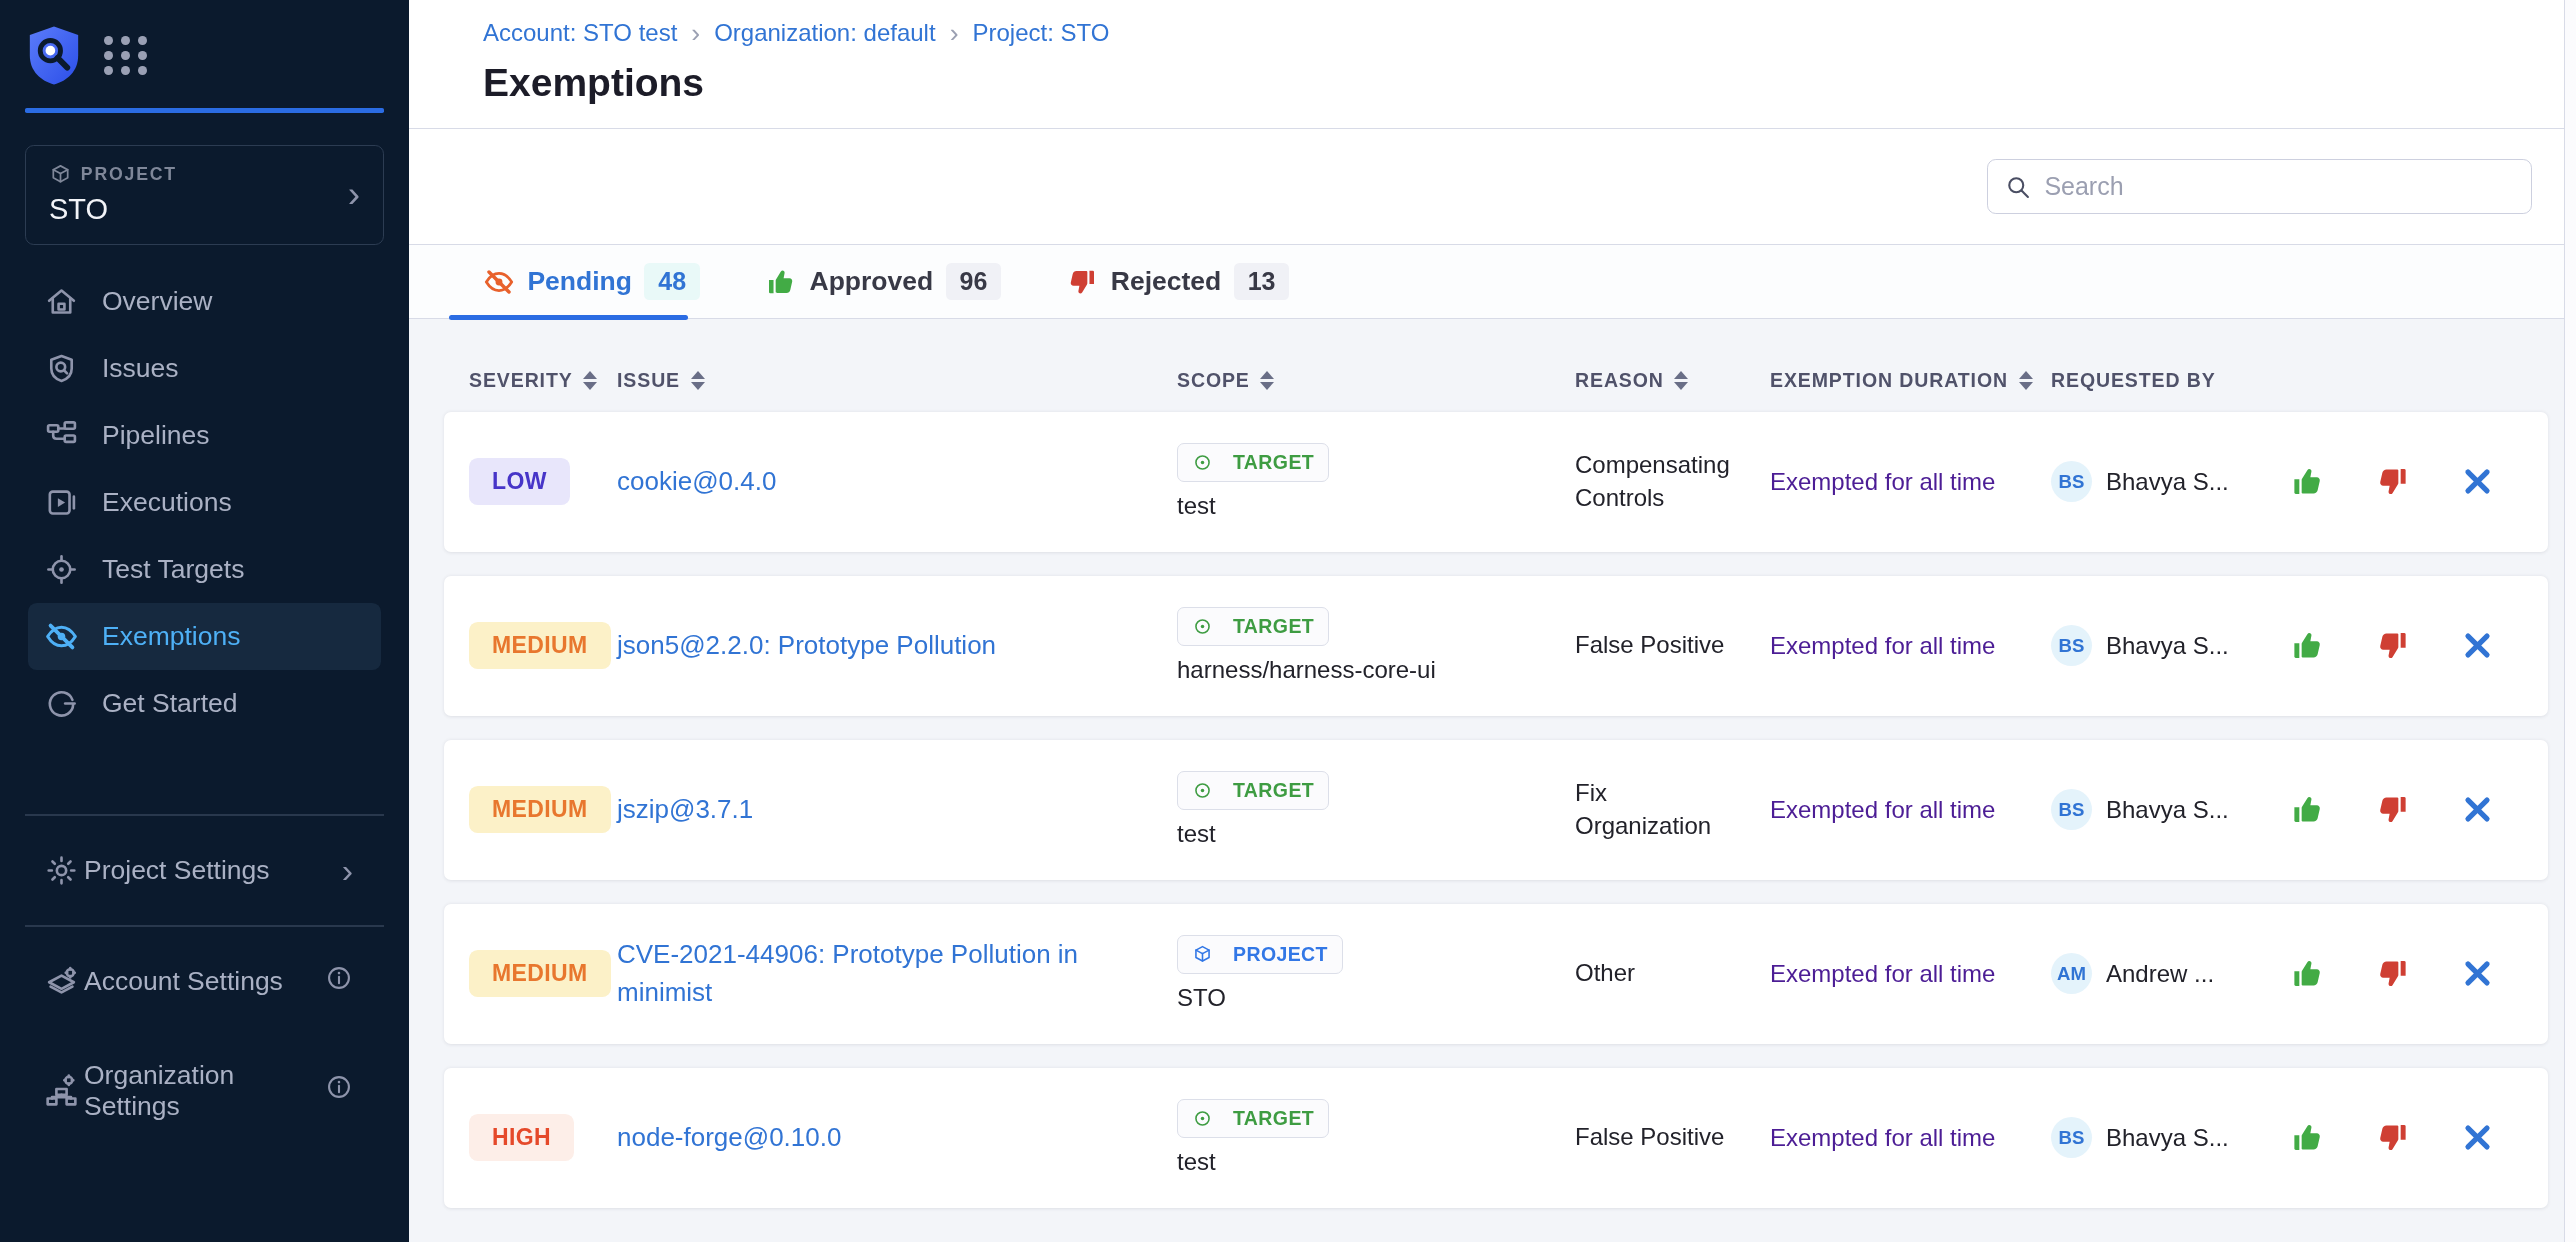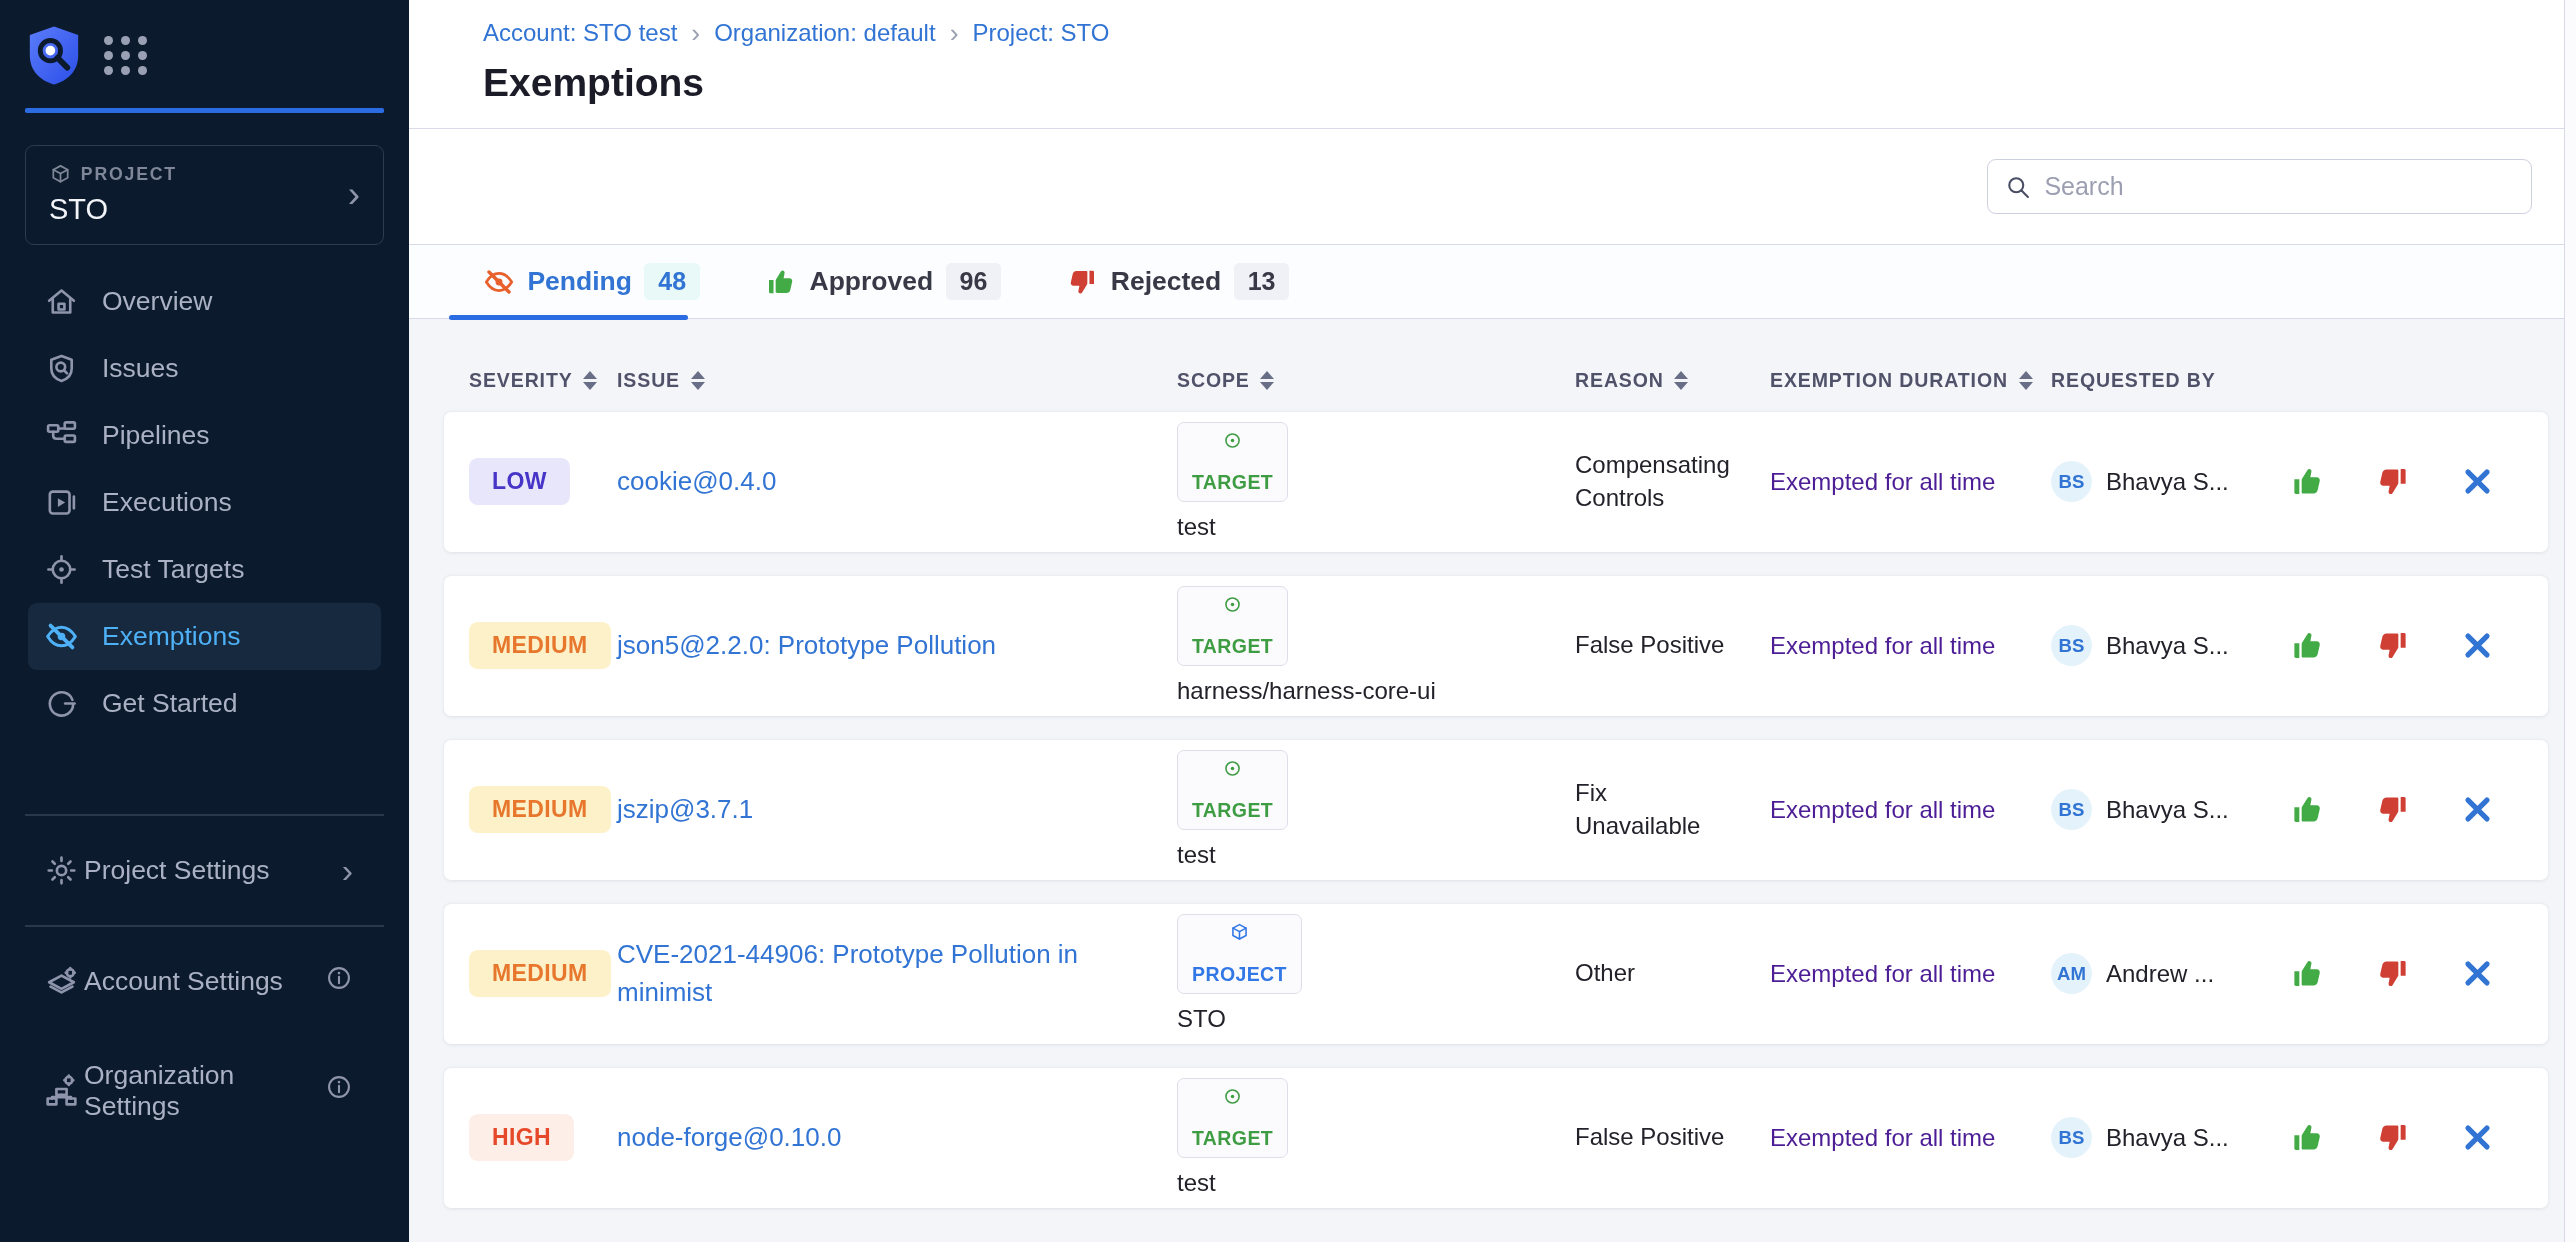--- a/index.html
+++ b/index.html
@@ -97,21 +97,21 @@
   .sev-badge { display:inline-block; font-size:23px; font-weight:700; padding:9.7px 23px;
     border-radius:8.8px; letter-spacing:0.4px; }
   .sev-low { background:var(--sev-low-bg); color:var(--sev-low-text); }
   .sev-medium { background:var(--sev-medium-bg); color:var(--sev-medium-text); }
   .sev-high { background:var(--sev-high-bg); color:var(--sev-high-text); }
   .issue-link { font-size:26px; color:var(--link-blue); text-decoration:none; cursor:pointer;
     padding-right:35px; display:inline-block; line-height:1.45; }
   .scope-cell { display:flex; flex-direction:column; align-items:flex-start; gap:10.6px; }
   .scope-chip { display:flex; align-items:center; gap:20px; border:1.8px solid #dcdfe9;
     background:#fbfbfd; border-radius:7px; padding:7px 14px; font-size:19.5px; font-weight:700;
-    letter-spacing:0.4px;flex-direction:column; }
+    letter-spacing:0.4px; }
   .scope-chip svg { width:21px; height:21px; }
   .scope-chip.target { color:var(--target-green); }
   .scope-chip.target svg { color:var(--target-green); }
   .scope-chip.project { color:var(--project-blue); }
   .scope-chip.project svg { color:var(--project-blue); }
   .scope-name { font-size:24px; color:#22222a; }
   .reason-cell { font-size:24px; color:#22222a; padding-right:39px; line-height:1.35; }
   .duration-cell { font-size:24px; font-weight:500; color:#4c1d95; }
   .req-cell { display:flex; align-items:center; gap:14px; }
   .avatar { width:41px; height:41px; border-radius:50%; background:var(--avatar-bg);
@@ -516,21 +516,21 @@
               <span style="display: inline-flex;">
                 <svg viewBox="0 0 24 24" fill="none" stroke="currentColor" stroke-width="1.8" stroke-linecap="round" stroke-linejoin="round">
                   <circle cx="12" cy="12" r="7.5"></circle>
                   <circle cx="12" cy="12" r="2" fill="currentColor" stroke="none"></circle>
                 </svg>
               </span>
               <span>TARGET</span>
             </span>
             <span class="scope-name">test</span>
           </div>
-          <div class="reason-cell">Fix Unavailable</div>
+          <div class="reason-cell">Fix Organization</div>
           <div class="duration-cell">Exempted for all time</div>
           <div class="req-cell">
             <span class="avatar">BS</span>
             <span class="req-name">Bhavya S...</span>
           </div>
           <div class="actions-cell">
             <button class="act-btn act-approve">
               <span style="display: inline-flex;">
                 <svg viewBox="0 0 24 24" fill="currentColor">
                   <path d="M3 10.5 h3.4 v10 H4 a1 1 0 0 1 -1 -1 Z"></path>

